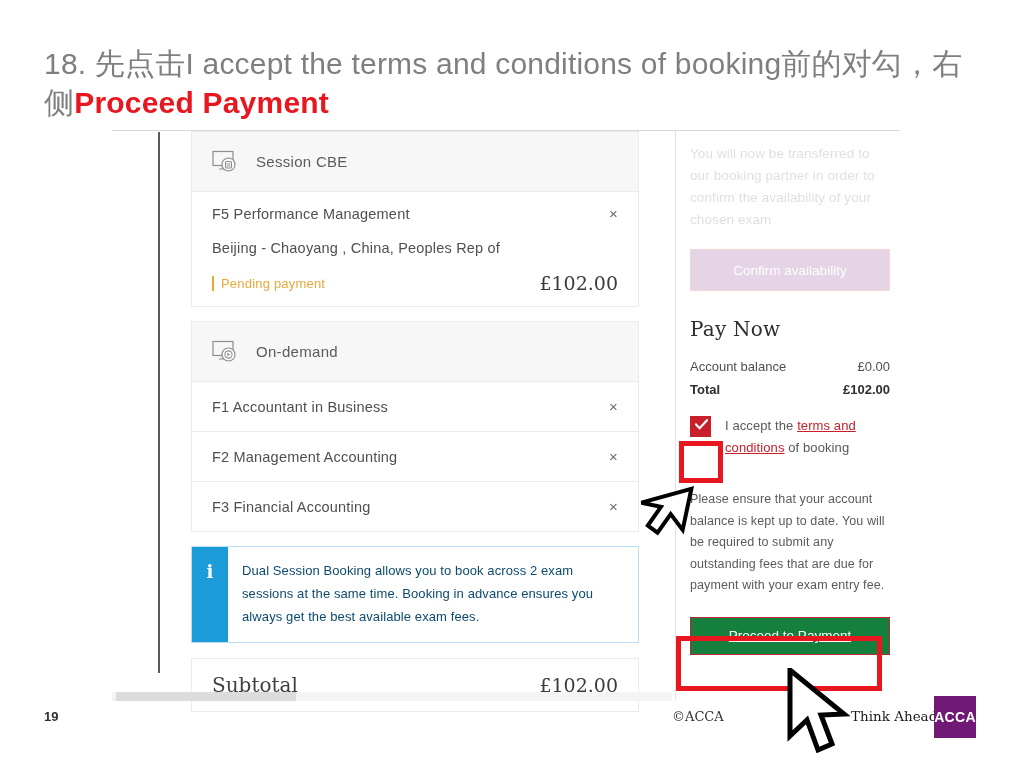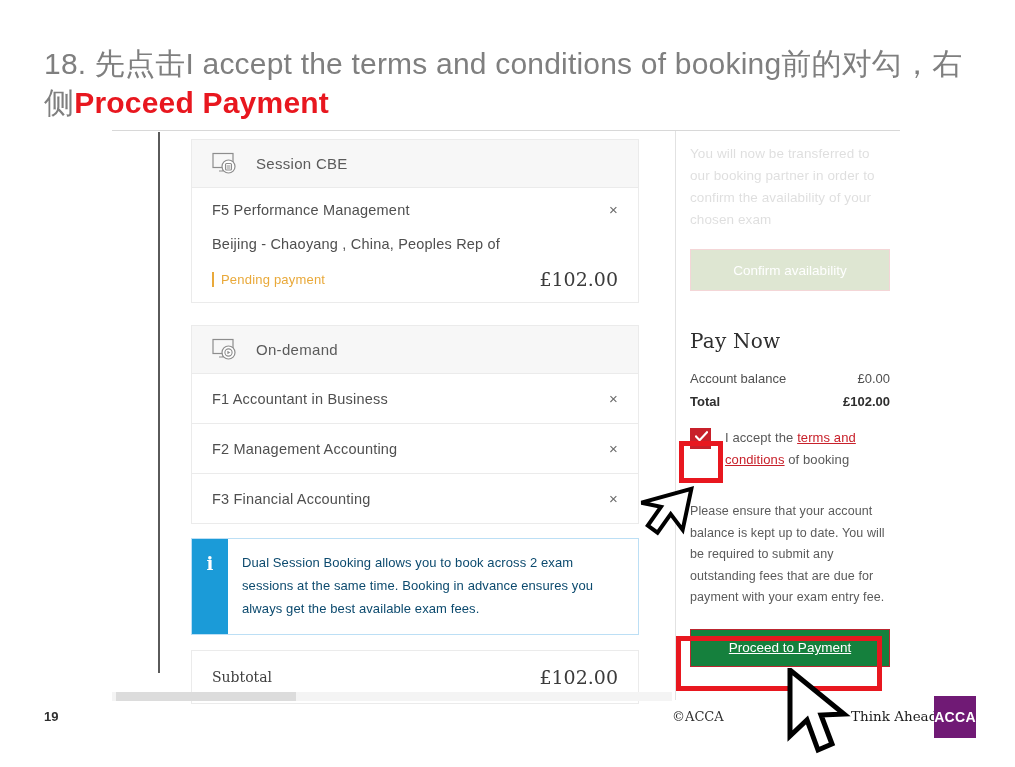--- a/index.html
+++ b/index.html
@@ -74,26 +74,25 @@
     position: absolute;
     left: 79px;
     top: 1px;
     width: 448px;
   }
 
   .group-header {
     display: flex;
     align-items: center;
     gap: 14px;
-    height: 49px;
+    height: 61px;
     padding: 0 20px;
     background: #f7f7f7;
     border: 1px solid #ebebeb;
     box-sizing: border-box;
-    margin-top: 8px;
   }
   .group-header .gh-label {
     font-size: 15px;
     color: #5b5b5b;
     letter-spacing: 0.3px;
   }
   .mon-icon { width: 30px; height: 24px; position: relative; flex: 0 0 auto; }
 
   .card {
     border: 1px solid #ebebeb;
@@ -203,21 +202,21 @@
     height: 54px;
     display: flex;
     align-items: center;
     justify-content: space-between;
     padding: 0 20px;
     border: 1px solid #ebebeb;
     background: #fff;
     box-sizing: border-box;
   }
   .subtotal-label {
-    font-size: 14px;
+    font-size: 20px;
     color: #3f3f3f;
     font-family: "DejaVu Serif", serif;
   }
 
   
   .side {
     position: absolute;
     left: 578px;
     top: 1px;
     width: 200px;
@@ -227,32 +226,32 @@
     font-size: 13.5px;
     line-height: 22px;
     color: #4f4f4f;
     padding-top: 12px;
     letter-spacing: 0.1px;
   }
   .confirm-btn {
     margin-top: 18px;
     height: 42px;
     border: 1px solid #c8202a;
-    background: #4d7c0f;
+    background: #701a75;
     color: #fff;
     font-size: 13.5px;
     display: flex;
     align-items: center;
     justify-content: center;
     box-sizing: border-box;
     cursor: pointer;
   }
 
   .pay-now-title {
-    margin-top: 38px;
+    margin-top: 26px;
     font-size: 20px;
     color: #2e2e2e;
     font-family: "DejaVu Serif", serif;
     letter-spacing: 0.2px;
   }
   .kv {
     display: flex;
     justify-content: space-between;
     margin-top: 18px;
     font-size: 13px;

